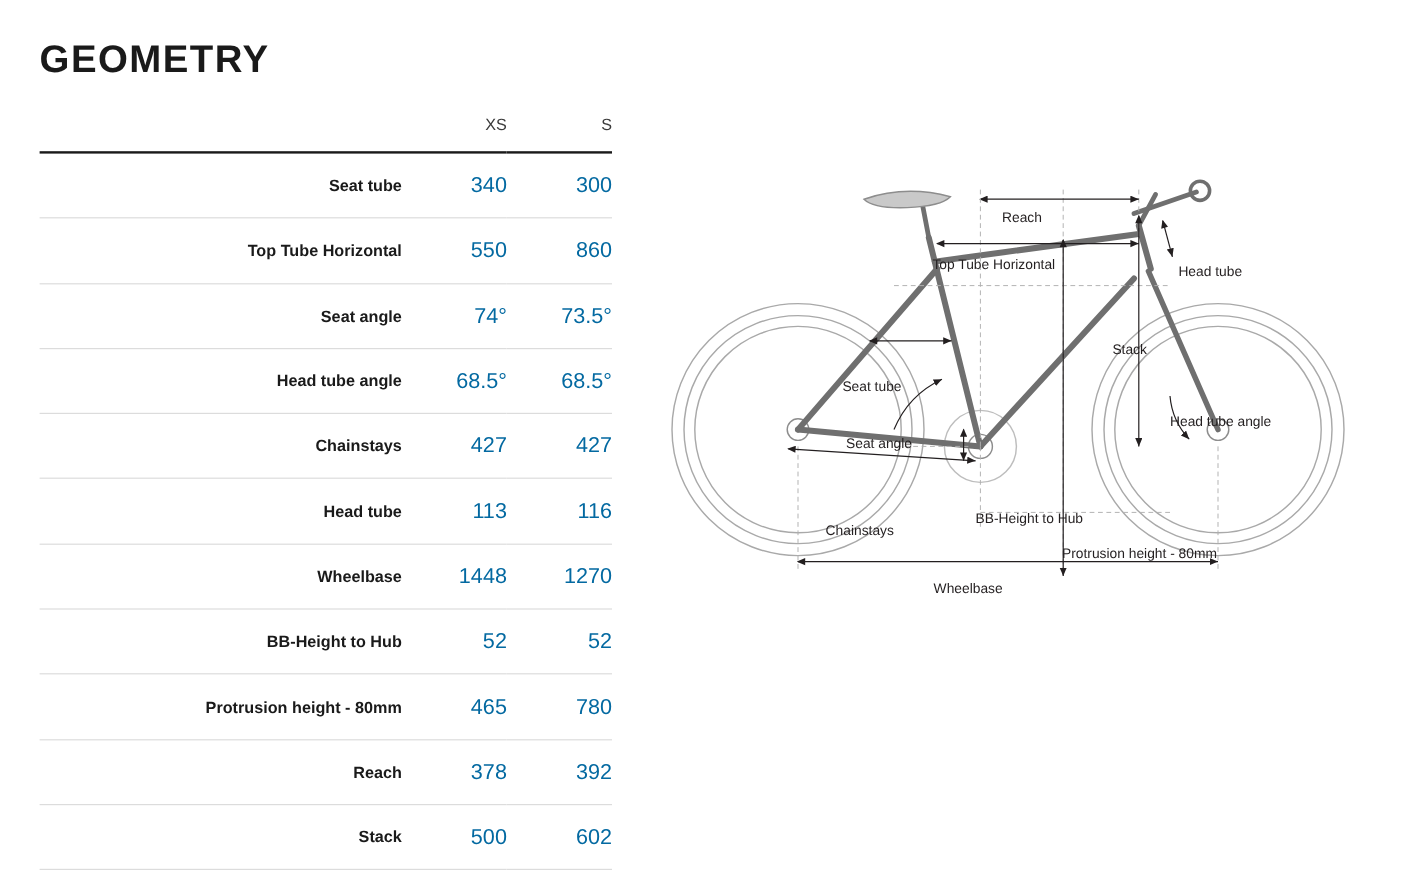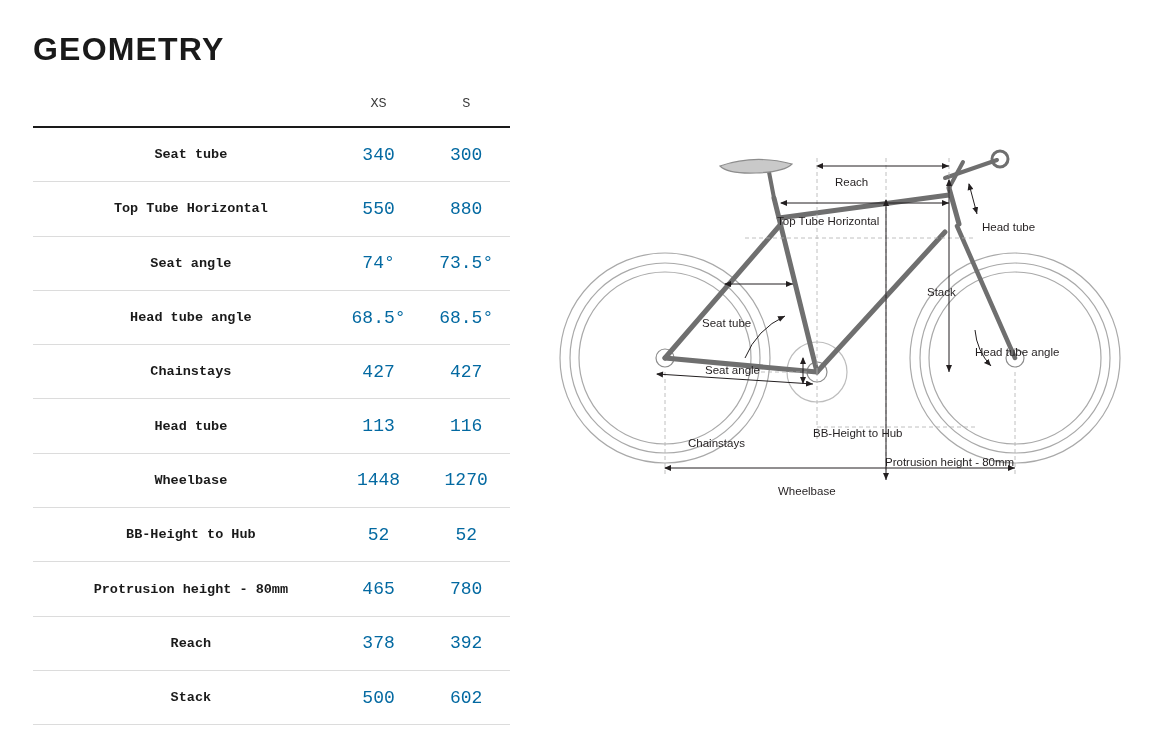--- a/index.html
+++ b/index.html
@@ -33,24 +33,23 @@
   
   .geo-table {
     position: absolute;
     left: 33px;
     top: 84px;
     width: 477px;
     border-collapse: collapse;
     font-size: 13.5px;
   }
   .geo-table th, .geo-table td {
-    text-align: center;
+    text-align: right;
     padding: 0;
     vertical-align: middle;
-    font-family: Liberation Mono, monospace;
   }
   .geo-table thead th {
     font-weight: normal;
     color: #3a3a3a;
     font-size: 13.5px;
     height: 38px;
     padding-bottom: 4px;
   }
   .geo-table thead tr {
     border-bottom: 2px solid #1a1a1a;
@@ -107,21 +106,21 @@
     </thead>
     <tbody>
       <tr>
         <td class="col-label row-label">Seat tube</td>
         <td class="col-val row-val">340</td>
         <td class="col-val row-val">300</td>
       </tr>
       <tr>
         <td class="col-label row-label">Top Tube Horizontal</td>
         <td class="col-val row-val">550</td>
-        <td class="col-val row-val">880</td>
+        <td class="col-val row-val">860</td>
       </tr>
       <tr>
         <td class="col-label row-label">Seat angle</td>
         <td class="col-val row-val">74°</td>
         <td class="col-val row-val">73.5°</td>
       </tr>
       <tr>
         <td class="col-label row-label">Head tube angle</td>
         <td class="col-val row-val">68.5°</td>
         <td class="col-val row-val">68.5°</td>

